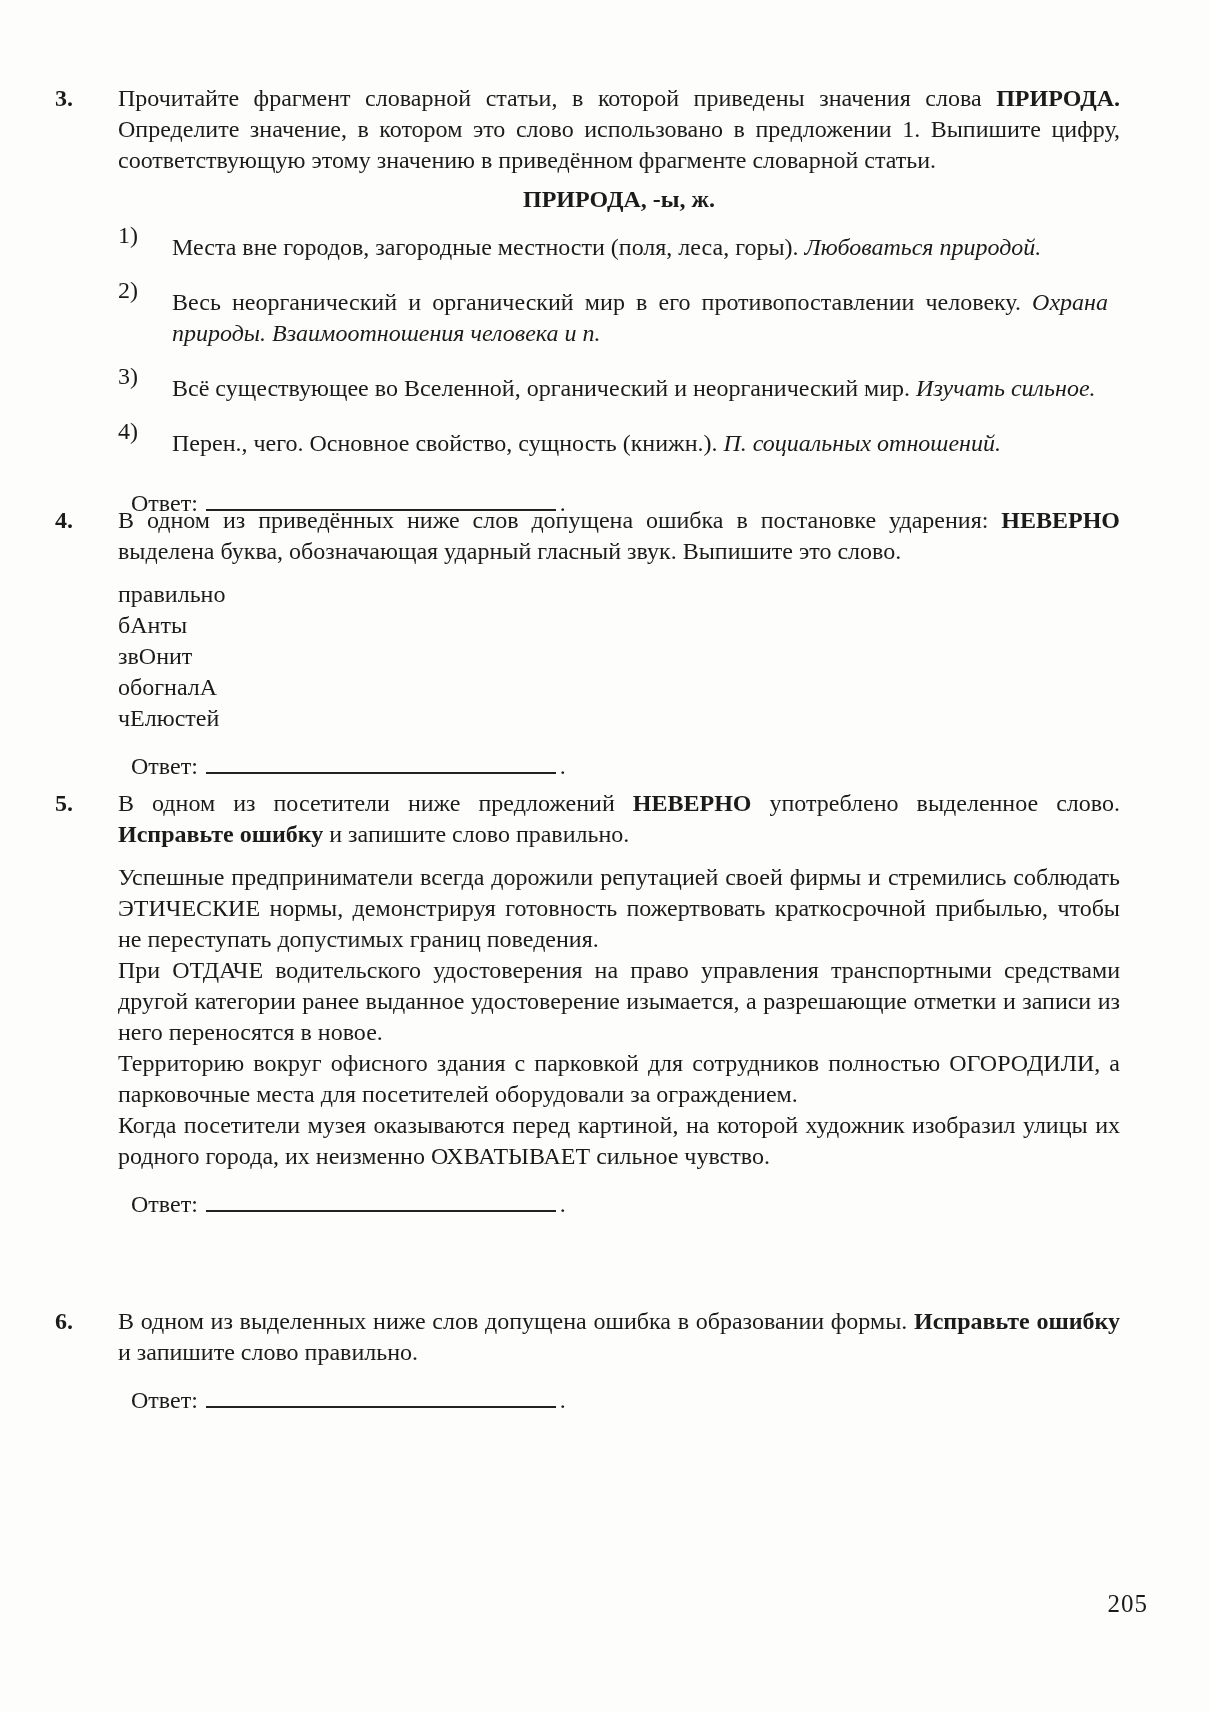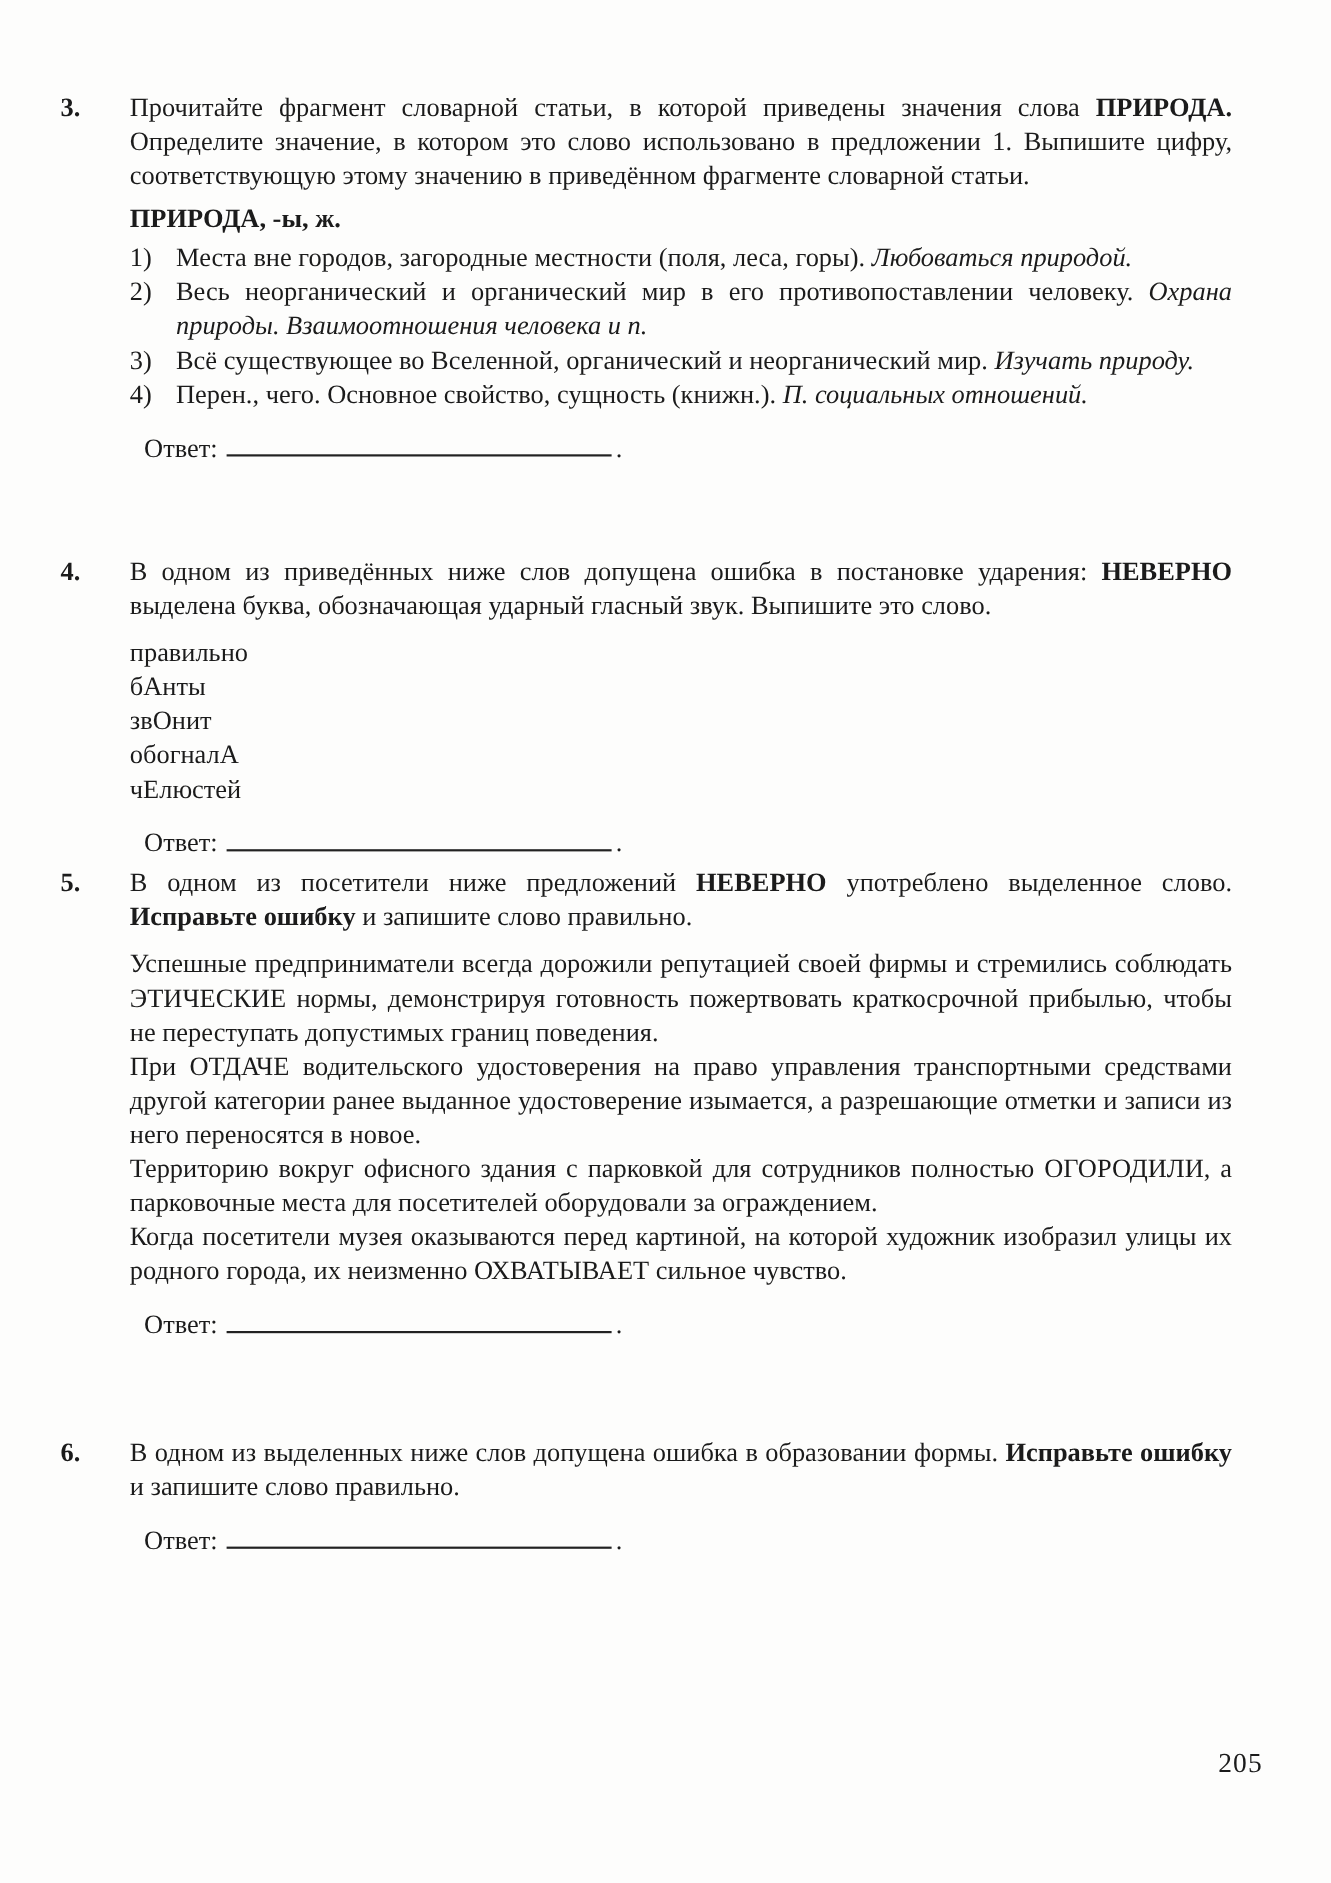--- a/index.html
+++ b/index.html
@@ -37,25 +37,26 @@
   .qtext { flex: 1; min-width: 0; }
   .intro {
     margin: 0;
     text-align: justify;
   }
   .b { font-weight: bold; }
   .i { font-style: italic; }
   .headword {
     margin: 8px 0 0 0;
     font-weight: bold;
+    text-align: center;
   }
   .senses { margin-top: 5px; }
   .sense { display: flex; }
   .sense-num { flex: none; width: 42px; }
-  .sense-text { flex: 1; min-width: 0; text-align: justify; margin: 0; }
+  .sense-text { flex: 1; min-width: 0; text-align: justify; margin: 12px; }
   .options { margin-top: 12px; }
   .option { line-height: 31px; }
   .sentences { margin-top: 12px; }
   .sent { margin: 0; text-align: justify; }
   .answer-row {
     margin-top: 14px;
     height: 34px;
     white-space: nowrap;
     margin-left: 13px;
   }
@@ -92,21 +93,21 @@
         <div class="sense">
           <span class="sense-num">1)</span>
           <p class="sense-text"><span>Места вне городов, загородные местности (поля, леса, горы). </span><span class="i">Любоваться природой.</span></p>
         </div>
         <div class="sense">
           <span class="sense-num">2)</span>
           <p class="sense-text"><span>Весь неорганический и органический мир в его противопоставлении человеку. </span><span class="i">Охрана природы. Взаимоотношения человека и п.</span></p>
         </div>
         <div class="sense">
           <span class="sense-num">3)</span>
-          <p class="sense-text"><span>Всё существующее во Вселенной, органический и неорганический мир. </span><span class="i">Изучать природу.</span></p>
+          <p class="sense-text"><span>Всё существующее во Вселенной, органический и неорганический мир. </span><span class="i">Изучать сильное.</span></p>
         </div>
         <div class="sense">
           <span class="sense-num">4)</span>
           <p class="sense-text"><span>Перен., чего. Основное свойство, сущность (книжн.). </span><span class="i">П. социальных отношений.</span></p>
         </div>
       </div>
       <div class="answer-row">
         <span class="answer-label">Ответ:</span><span class="answer-line"></span><span class="answer-period">.</span>
       </div>
     </div>

